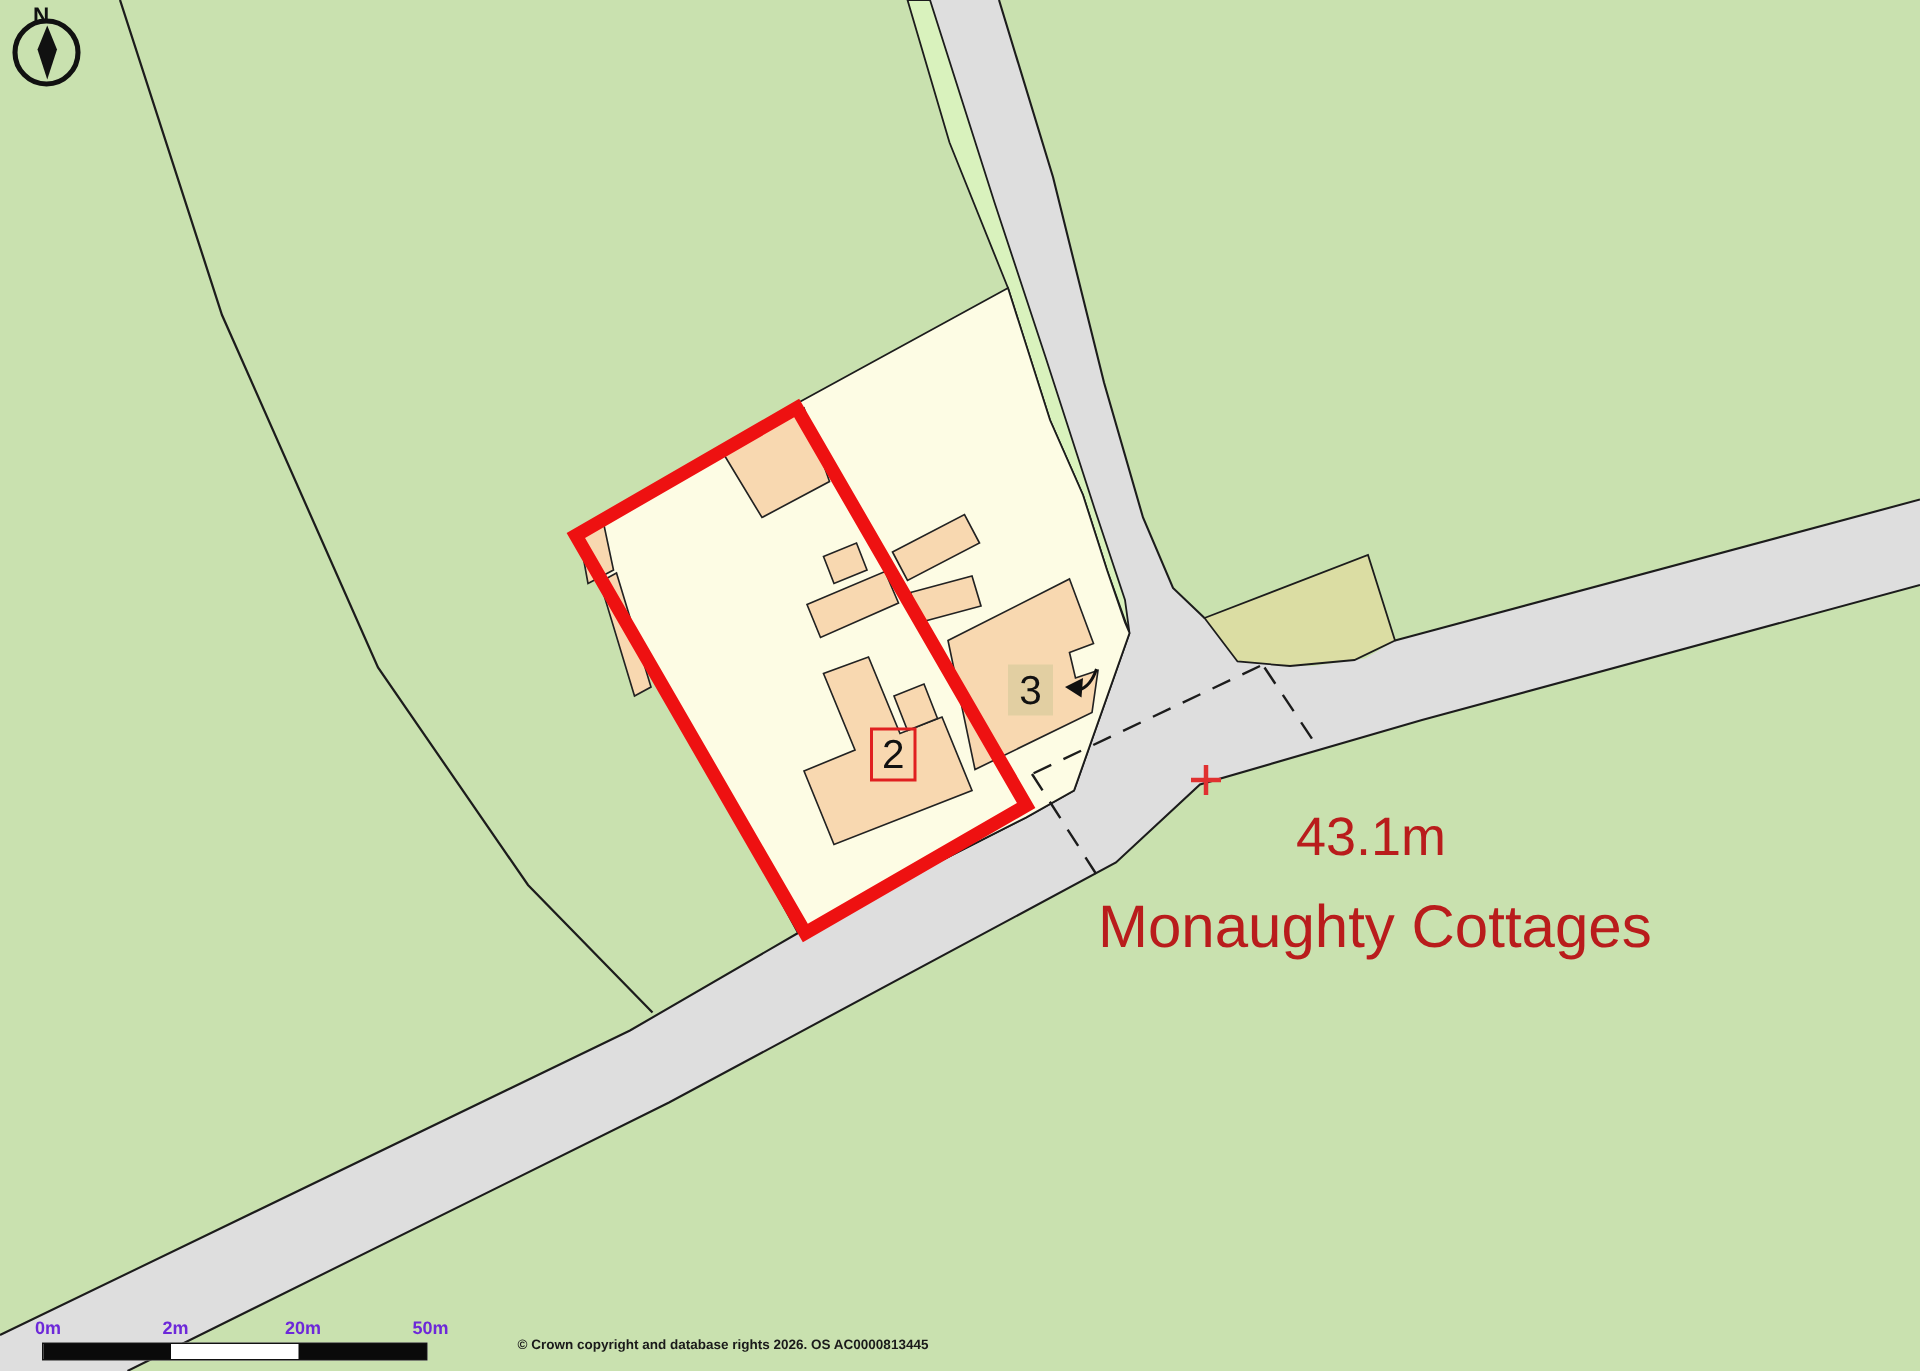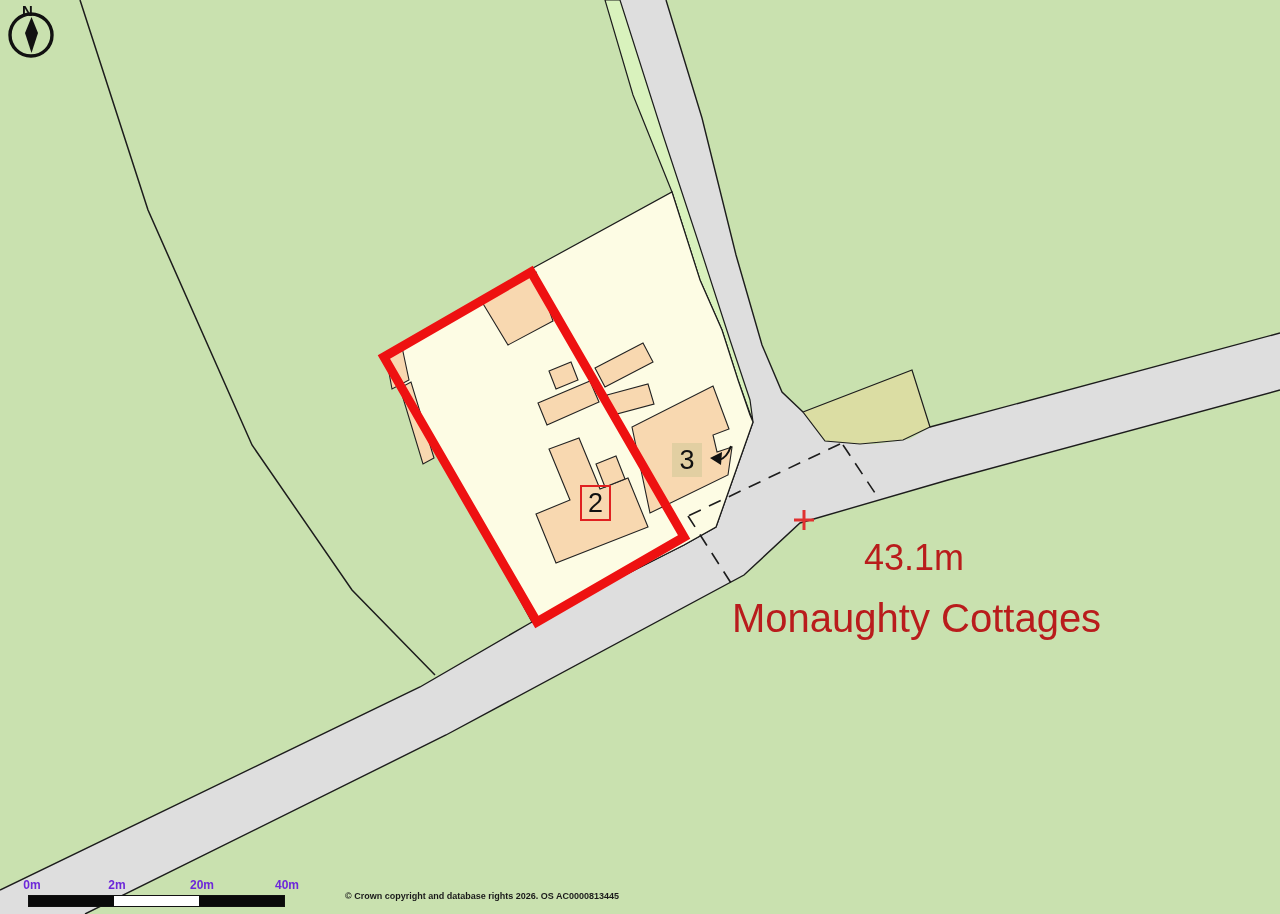--- a/index.html
+++ b/index.html
@@ -97,18 +97,18 @@
   <div class="maplabel" id="place-name-label">Monaughty Cottages</div>
 
   <div id="scale-bar">
     <div class="seg black"></div>
     <div class="seg white"></div>
     <div class="seg black"></div>
   </div>
   <div class="scale-tick" id="tick-0">0m</div>
   <div class="scale-tick" id="tick-10">2m</div>
   <div class="scale-tick" id="tick-20">20m</div>
-  <div class="scale-tick" id="tick-30">40m</div>
+  <div class="scale-tick" id="tick-30">50m</div>
 
   <div id="copyright-text">© Crown copyright and database rights 2026. OS AC0000813445</div>
 
 
 </div>
 
 </body></html>

